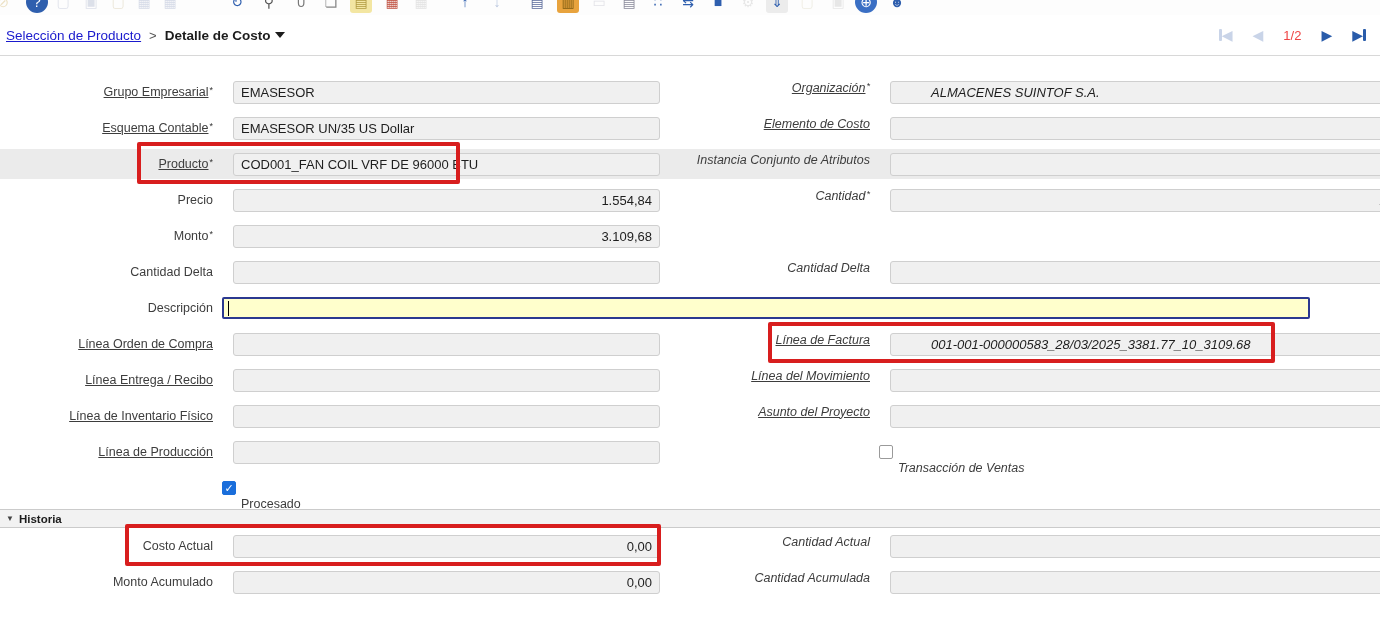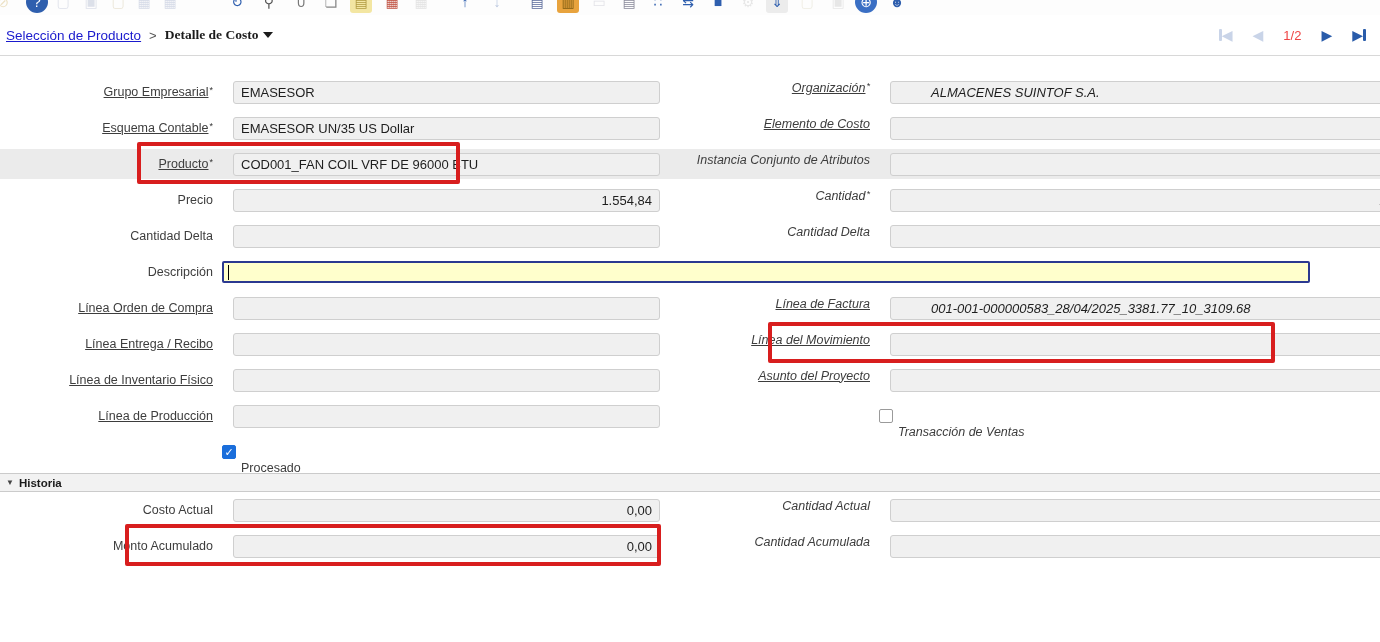--- a/index.html
+++ b/index.html
@@ -18,21 +18,21 @@
   .tb-icon.faded { opacity:.32; }
   .tb-icon.round { border-radius:50%; }
   
   .crumbbar {
     height:41px; display:flex; align-items:center; justify-content:space-between;
     padding:0 14px 0 6px; border-bottom:1px solid #d8d8d8; background:#fff;
   }
   .crumbs { display:flex; align-items:center; }
   .crumb-link { color:#1a1acd; text-decoration:underline; font-size:13.5px; cursor:pointer; }
   .crumb-sep { color:#555; margin:0 8px; font-size:13px; }
-  .crumb-cur { color:#1c1c1c; font-weight:bold; font-size:13.5px; cursor:pointer;font-family:Liberation Serif, serif; }
+  .crumb-cur { color:#1c1c1c; font-weight:bold; font-size:13.5px; cursor:pointer; }
   .caret-down {
     width:0; height:0; margin-left:5px; display:inline-block;
     border-left:5px solid transparent; border-right:5px solid transparent; border-top:6px solid #1c1c1c;
   }
   .recnav { display:flex; align-items:center; gap:20px; }
   .nav-btn { display:flex; align-items:center; color:#2a5caa; font-size:14px; cursor:pointer; line-height:1; }
   .nav-btn .bar { width:3px; height:12px; background:currentColor; border-radius:1px; }
   .nav-btn .tri { font-size:14px; }
   .nav-btn.disabled { color:#c9d4e8; }
   .nav-pos { font-size:13px; color:#ef4444; }
@@ -199,20 +199,29 @@
           </div>
       </div>
       <div class="cell-r">
         <div class="lbl"><span>Cantidad</span><sup class="req">*</sup></div>
         <div class="fld num">
             <span>2</span>
           </div>
       </div>
     </div>
 
+    <div class="row">
+      <div class="cell-l">
+        <div class="lbl"><span>Monto</span><sup class="req">*</sup></div>
+        <div class="fld num">
+            <span>3.109,68</span>
+          </div>
+      </div>
+      <div class="cell-r"></div>
+    </div>
 
     <div class="row">
       <div class="cell-l">
         <div class="lbl"><span>Cantidad Delta</span></div>
         <div class="fld">
             <span></span>
           </div>
       </div>
       <div class="cell-r">
         <div class="lbl"><span>Cantidad Delta</span></div>
@@ -233,21 +242,21 @@
     <div class="row">
       <div class="cell-l">
         <div class="lbl"><span class="u">Línea Orden de Compra</span></div>
         <div class="fld">
             <span></span>
           </div>
       </div>
       <div class="cell-r">
         <div class="lbl"><span class="u">Línea de Factura</span></div>
         <div class="fld">
-            <span>001-001-000000583_28/04/2025_3381.77_10_3109.68</span>
+            <span>001-001-000000583_28/03/2025_3381.77_10_3109.68</span>
           </div>
       </div>
     </div>
 
     <div class="row">
       <div class="cell-l">
         <div class="lbl"><span class="u">Línea Entrega / Recibo</span></div>
         <div class="fld">
             <span></span>
           </div>

